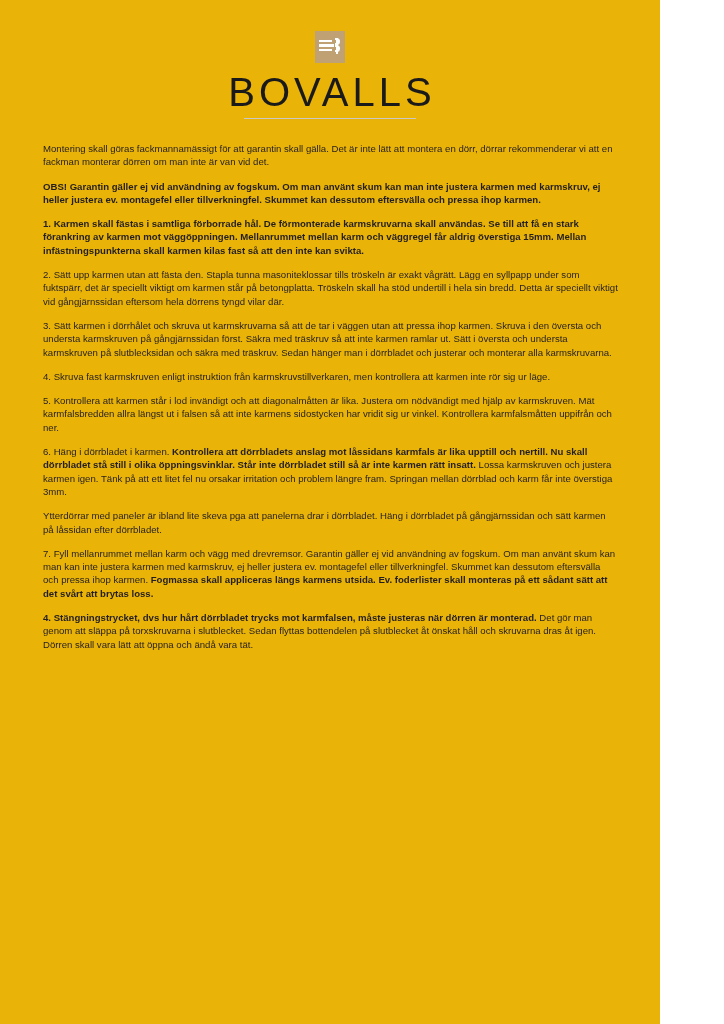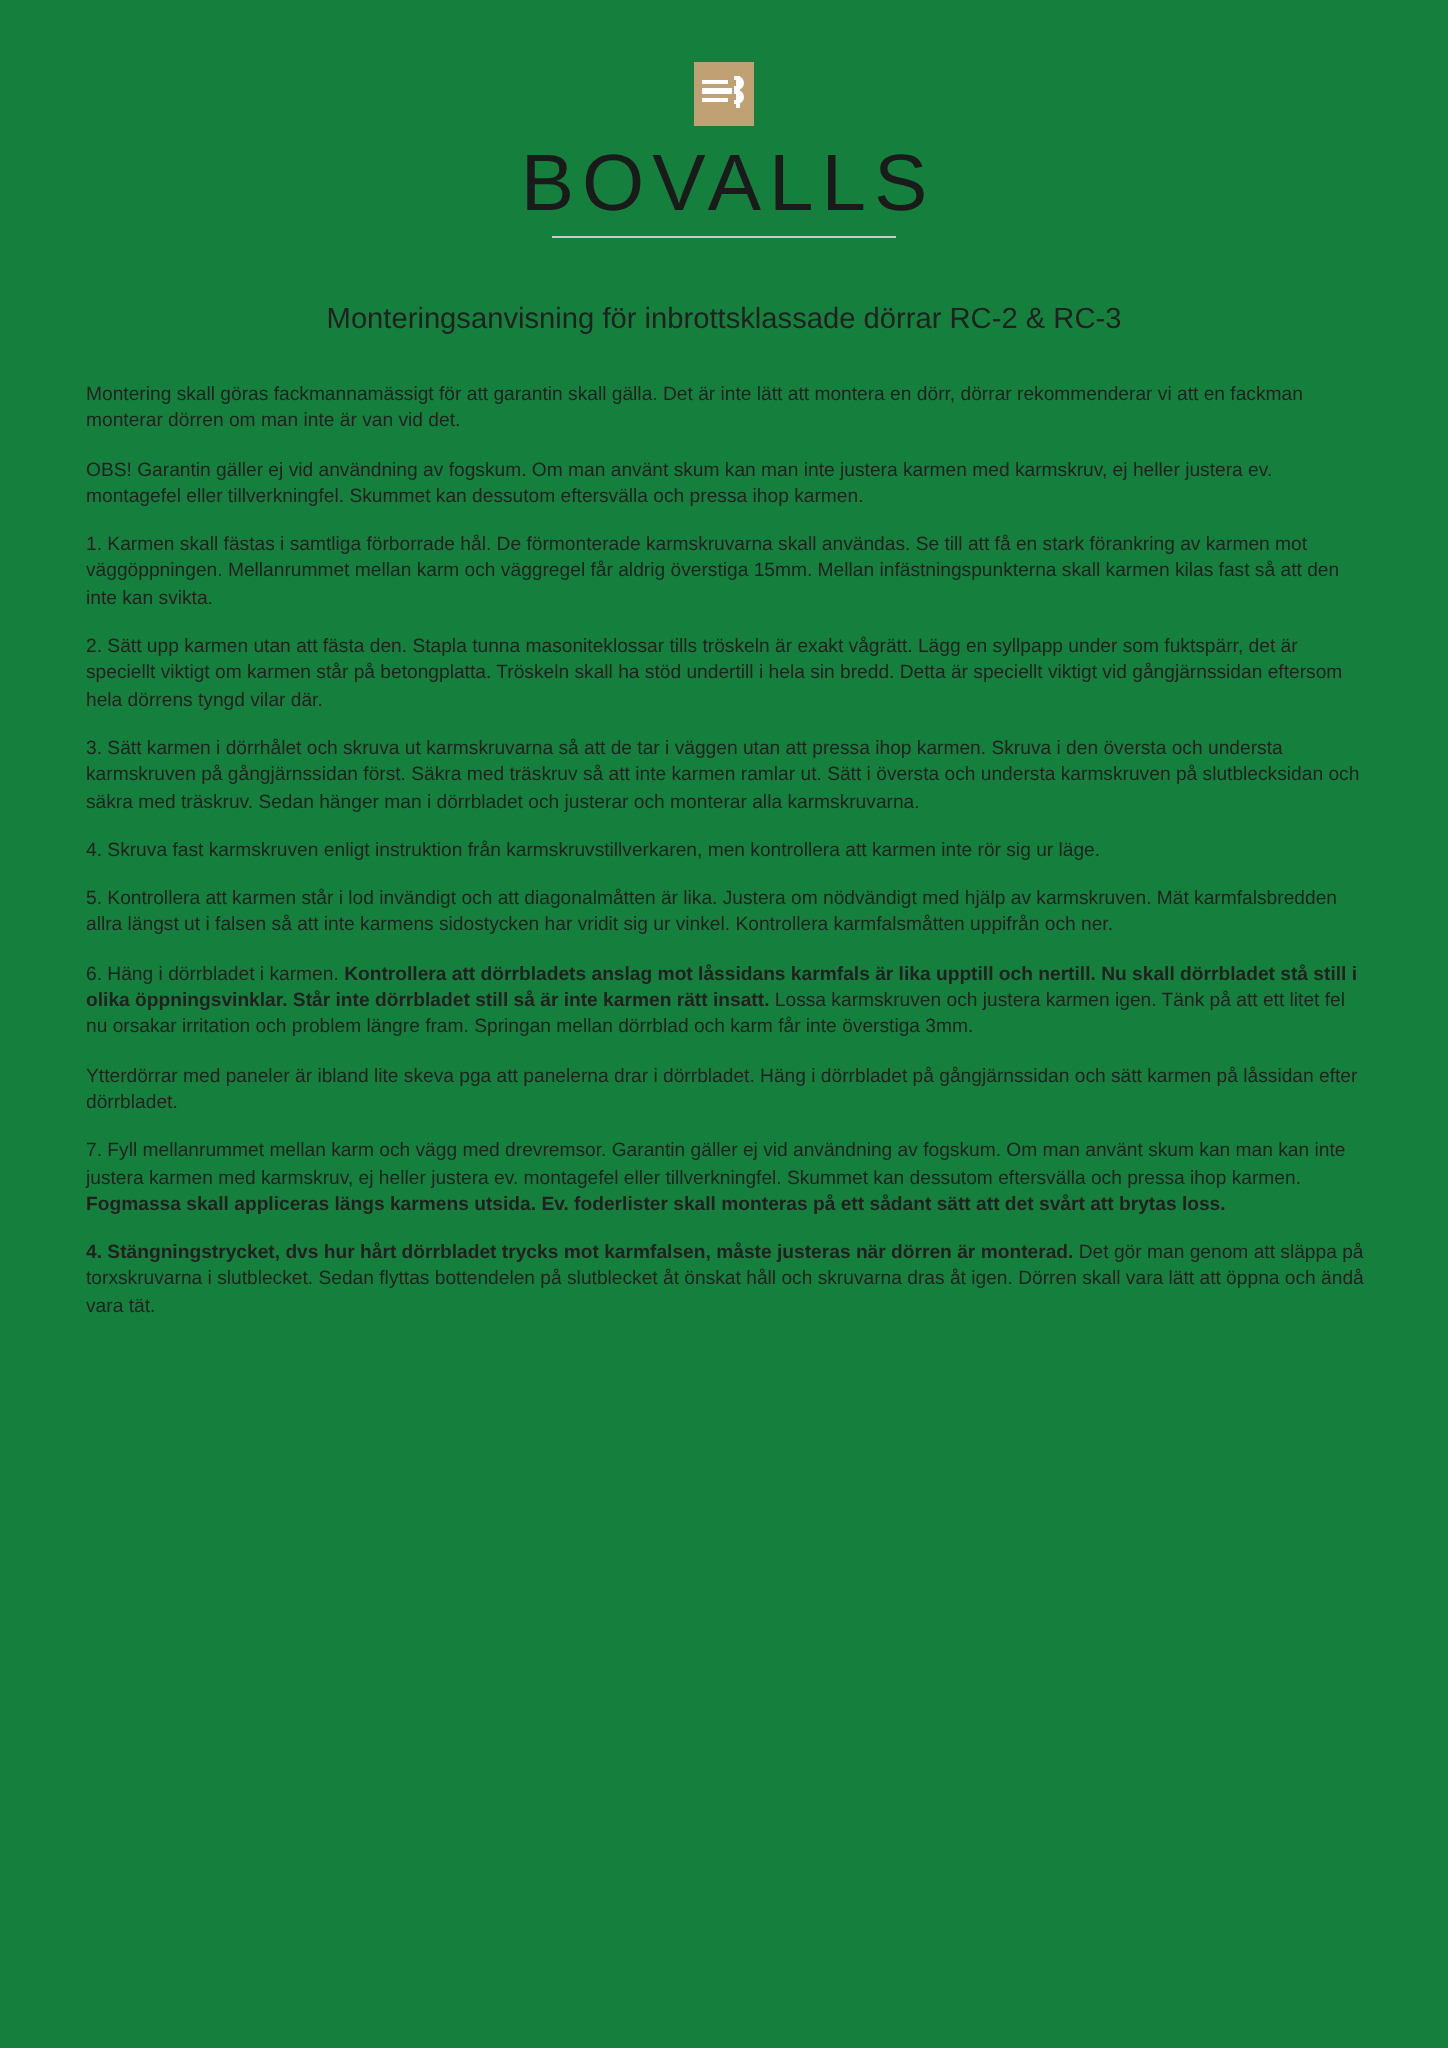--- a/index.html
+++ b/index.html
@@ -9,23 +9,23 @@
   }
   body {
     width: 724px;
     height: 1024px;
     font-family: "Liberation Sans", sans-serif;
     color: #231f20;
     overflow: hidden;
   }
   .page {
     position: relative;
-    width: 724px;
+    width: 660px;
     height: 1024px;
-    background: #15803d;
+    background: #eab308;
     box-sizing: border-box;
   }
 
   
   .logo-block {
     padding-top: 31px;
     text-align: center;
   }
   .logo-mark {
     width: 30px;
@@ -114,42 +114,41 @@
     padding: 0 42px 0 43px;
     margin-top: 23px;
   }
   p.para {
     font-size: 9.6px;
     line-height: 13.3px;
     margin: 0 0 11px 0;
     text-align: left;
     color: #231f20;
   }
-  p.para.bold-all { font-weight: normal; }
+  p.para.bold-all { font-weight: bold; }
   p.para b { font-weight: bold; }
 </style>
 </head>
 <body>
 
 <div class="page">
 
   <div class="logo-block">
     <div class="logo-mark">
       <div class="s s1"></div>
       <div class="s s2"></div>
       <div class="s s3"></div>
       <div class="b-stem"></div>
       <div class="b-bowl2"></div>
       <div class="b-bowl"></div>
     </div>
     <div class="wordmark">BOVALLS</div>
     <div class="wordmark-rule"></div>
   </div>
 
-  <h1 class="doc-title">Monteringsanvisning för inbrottsklassade dörrar RC-2 &amp; RC-3</h1>
 
   <div class="content" id="body-root">
       <p class="para">Montering skall göras fackmannamässigt för att garantin skall gälla. Det är inte lätt att montera en dörr, dörrar rekommenderar vi att en fackman monterar dörren om man inte är van vid det.</p>
       <p class="para bold-all">OBS! Garantin gäller ej vid användning av fogskum. Om man använt skum kan man inte justera karmen med karmskruv, ej heller justera ev. montagefel eller tillverkningfel. Skummet kan dessutom eftersvälla och pressa ihop karmen.</p>
       <p class="para bold-all">1. Karmen skall fästas i samtliga förborrade hål. De förmonterade karmskruvarna skall användas. Se till att få en stark förankring av karmen mot väggöppningen. Mellanrummet mellan karm och väggregel får aldrig överstiga 15mm. Mellan infästningspunkterna skall karmen kilas fast så att den inte kan svikta.</p>
       <p class="para">2. Sätt upp karmen utan att fästa den. Stapla tunna masoniteklossar tills tröskeln är exakt vågrätt. Lägg en syllpapp under som fuktspärr, det är speciellt viktigt om karmen står på betongplatta. Tröskeln skall ha stöd undertill i hela sin bredd. Detta är speciellt viktigt vid gångjärnssidan eftersom hela dörrens tyngd vilar där.</p>
       <p class="para">3. Sätt karmen i dörrhålet och skruva ut karmskruvarna så att de tar i väggen utan att pressa ihop karmen.  Skruva i den översta och understa karmskruven på gångjärnssidan först. Säkra med träskruv så att inte karmen ramlar ut. Sätt i översta och understa karmskruven på slutblecksidan och säkra med träskruv. Sedan hänger man i dörrbladet och justerar och monterar alla karmskruvarna.</p>
       <p class="para">4. Skruva fast karmskruven enligt instruktion från karmskruvstillverkaren, men kontrollera att karmen inte rör sig ur läge.</p>
       <p class="para">5. Kontrollera att karmen står i lod invändigt och att diagonalmåtten är lika. Justera om nödvändigt med hjälp av karmskruven. Mät karmfalsbredden allra längst ut i falsen så att inte karmens sidostycken har vridit sig ur vinkel. Kontrollera karmfalsmåtten uppifrån och ner.</p>
       <p class="para"><span>6. Häng i dörrbladet i karmen. </span><b>Kontrollera att dörrbladets anslag mot låssidans karmfals är lika upptill och nertill. Nu skall dörrbladet stå still i olika öppningsvinklar. Står inte dörrbladet still så är inte karmen rätt insatt.</b><span> Lossa karmskruven och justera karmen igen. Tänk på att ett litet fel nu orsakar irritation och problem längre fram. Springan mellan dörrblad och karm får inte överstiga 3mm.</span></p>

